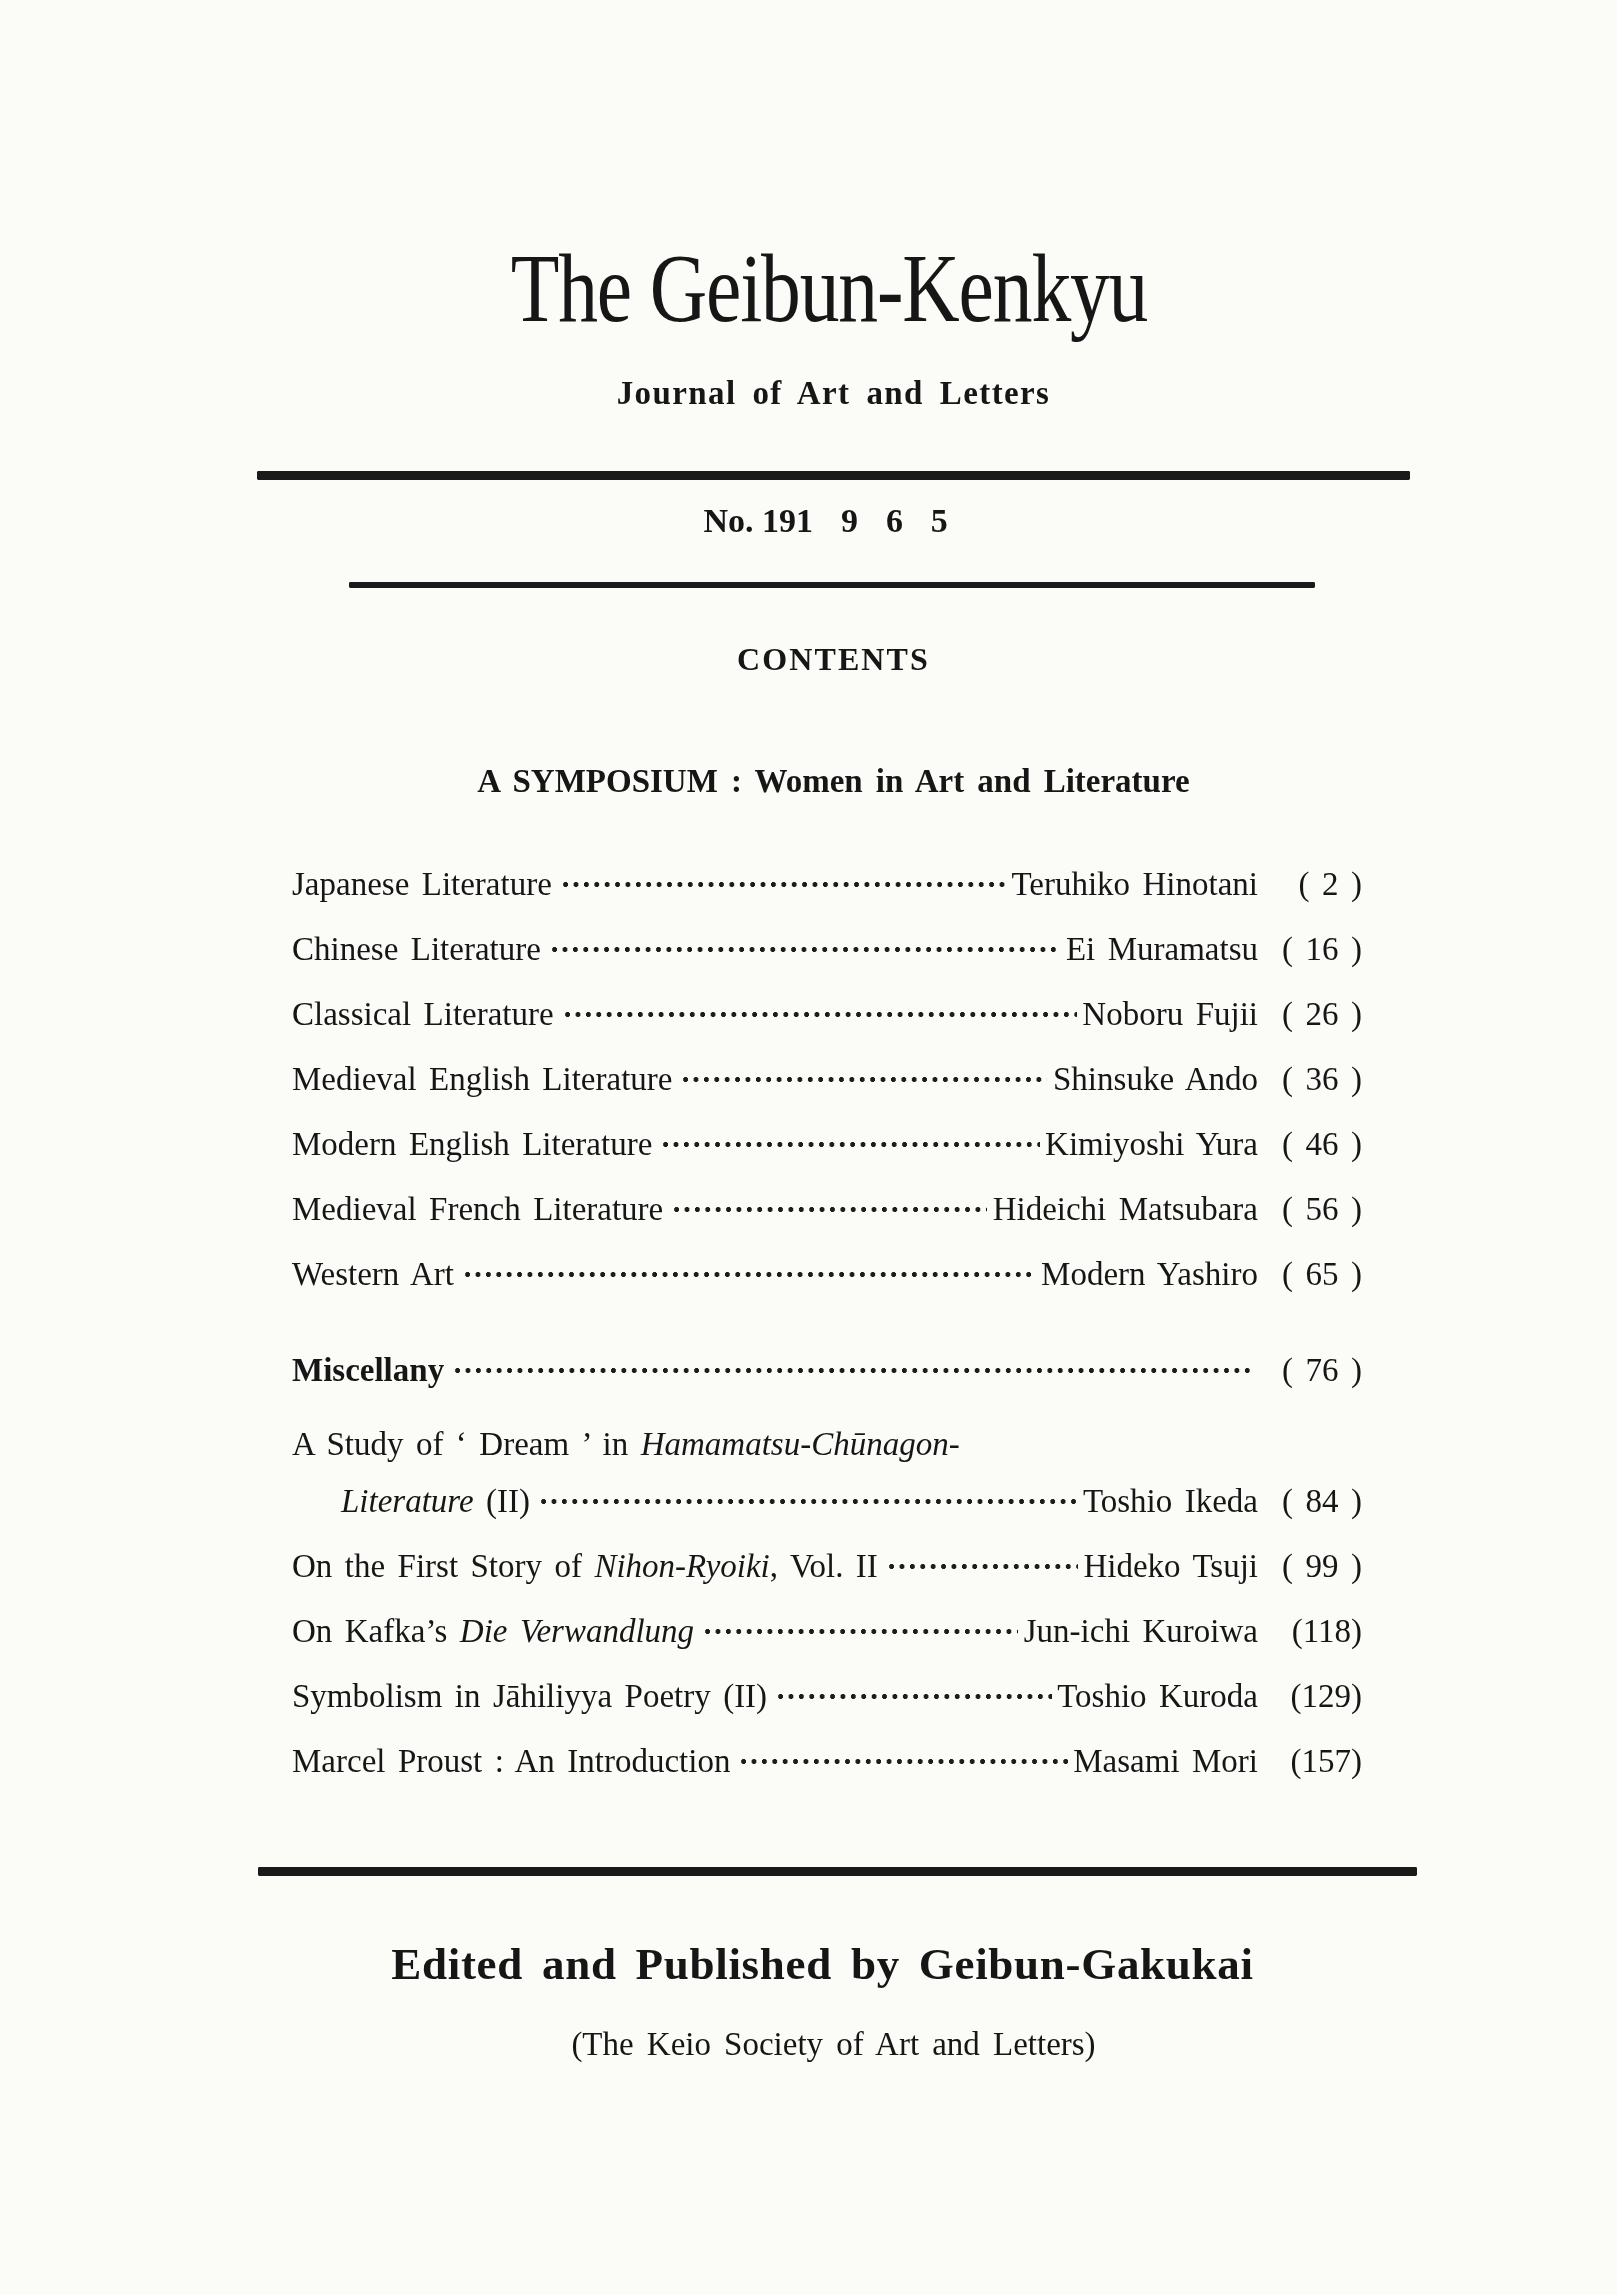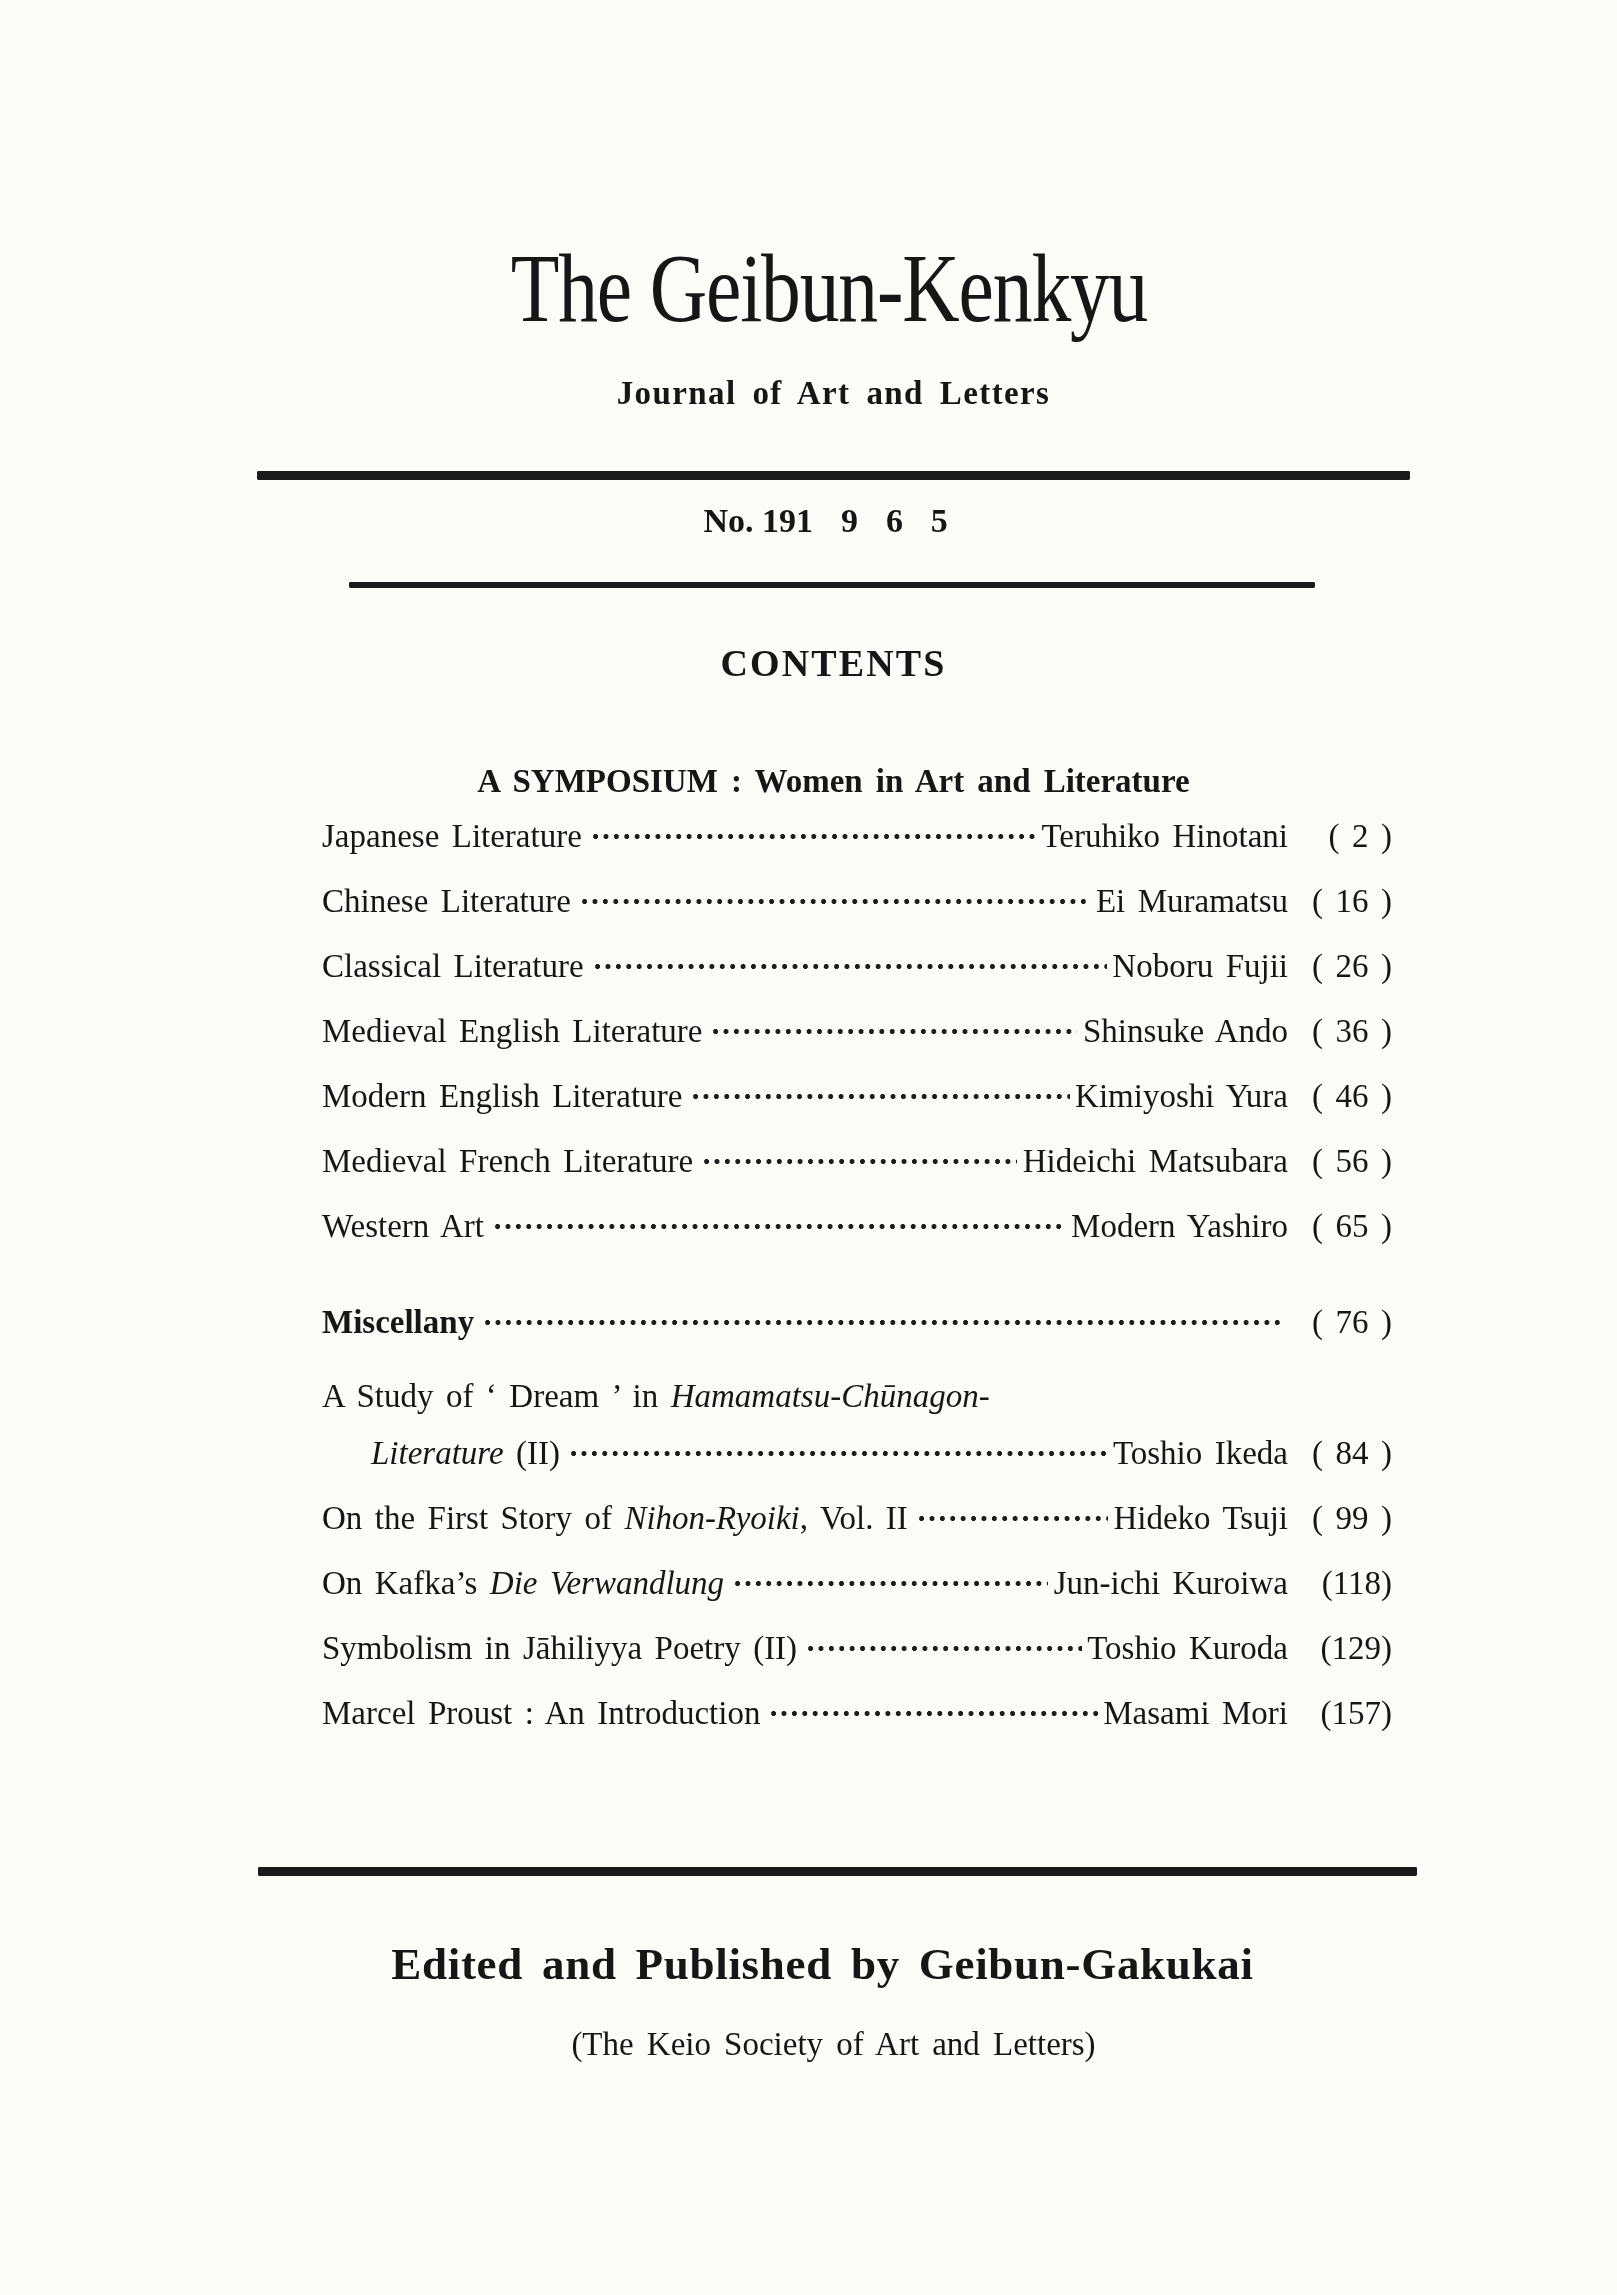--- a/index.html
+++ b/index.html
@@ -29,24 +29,24 @@
   .rule-bottom { left:258px; top:1867px; width:1159px; height:9px; }
 
   .issue-row {
     position:absolute; left:257px; top:499px; width:1153px;
     display:flex; justify-content:center; align-items:baseline;
     padding:0 182px 0 176px;
     font-size:34px; font-weight:bold; line-height:44px; white-space:pre;
   }
   .issue-year { letter-spacing:9.7px; }
 
-  .contents-heading  { top:641px;  font-size:38px; font-weight:bold; letter-spacing:2.1px; }
+  .contents-heading  { top:641px;  font-size:32px; font-weight:bold; letter-spacing:2.1px; }
   .symposium-heading { top:763px; font-size:33px; font-weight:bold; word-spacing:4.9px; }
 
-  .toc { position:absolute; left:292px; top:804px; width:1070px;margin-left:30px; }
+  .toc { position:absolute; left:292px; top:852px; width:1070px; }
   .toc-row {
     display:flex; align-items:baseline;
     font-size:33px; line-height:65px; height:65px;
     white-space:pre; word-spacing:4.2px;
   }
   .toc-row.tight     { height:49px; line-height:49px; }
   .toc-row.gap-large { margin-top:31px; }
   .toc-row.gap-small { margin-top:16.7px; }
   .toc-row.indent    { padding-left:49px; }
   .it { font-style:italic; }

